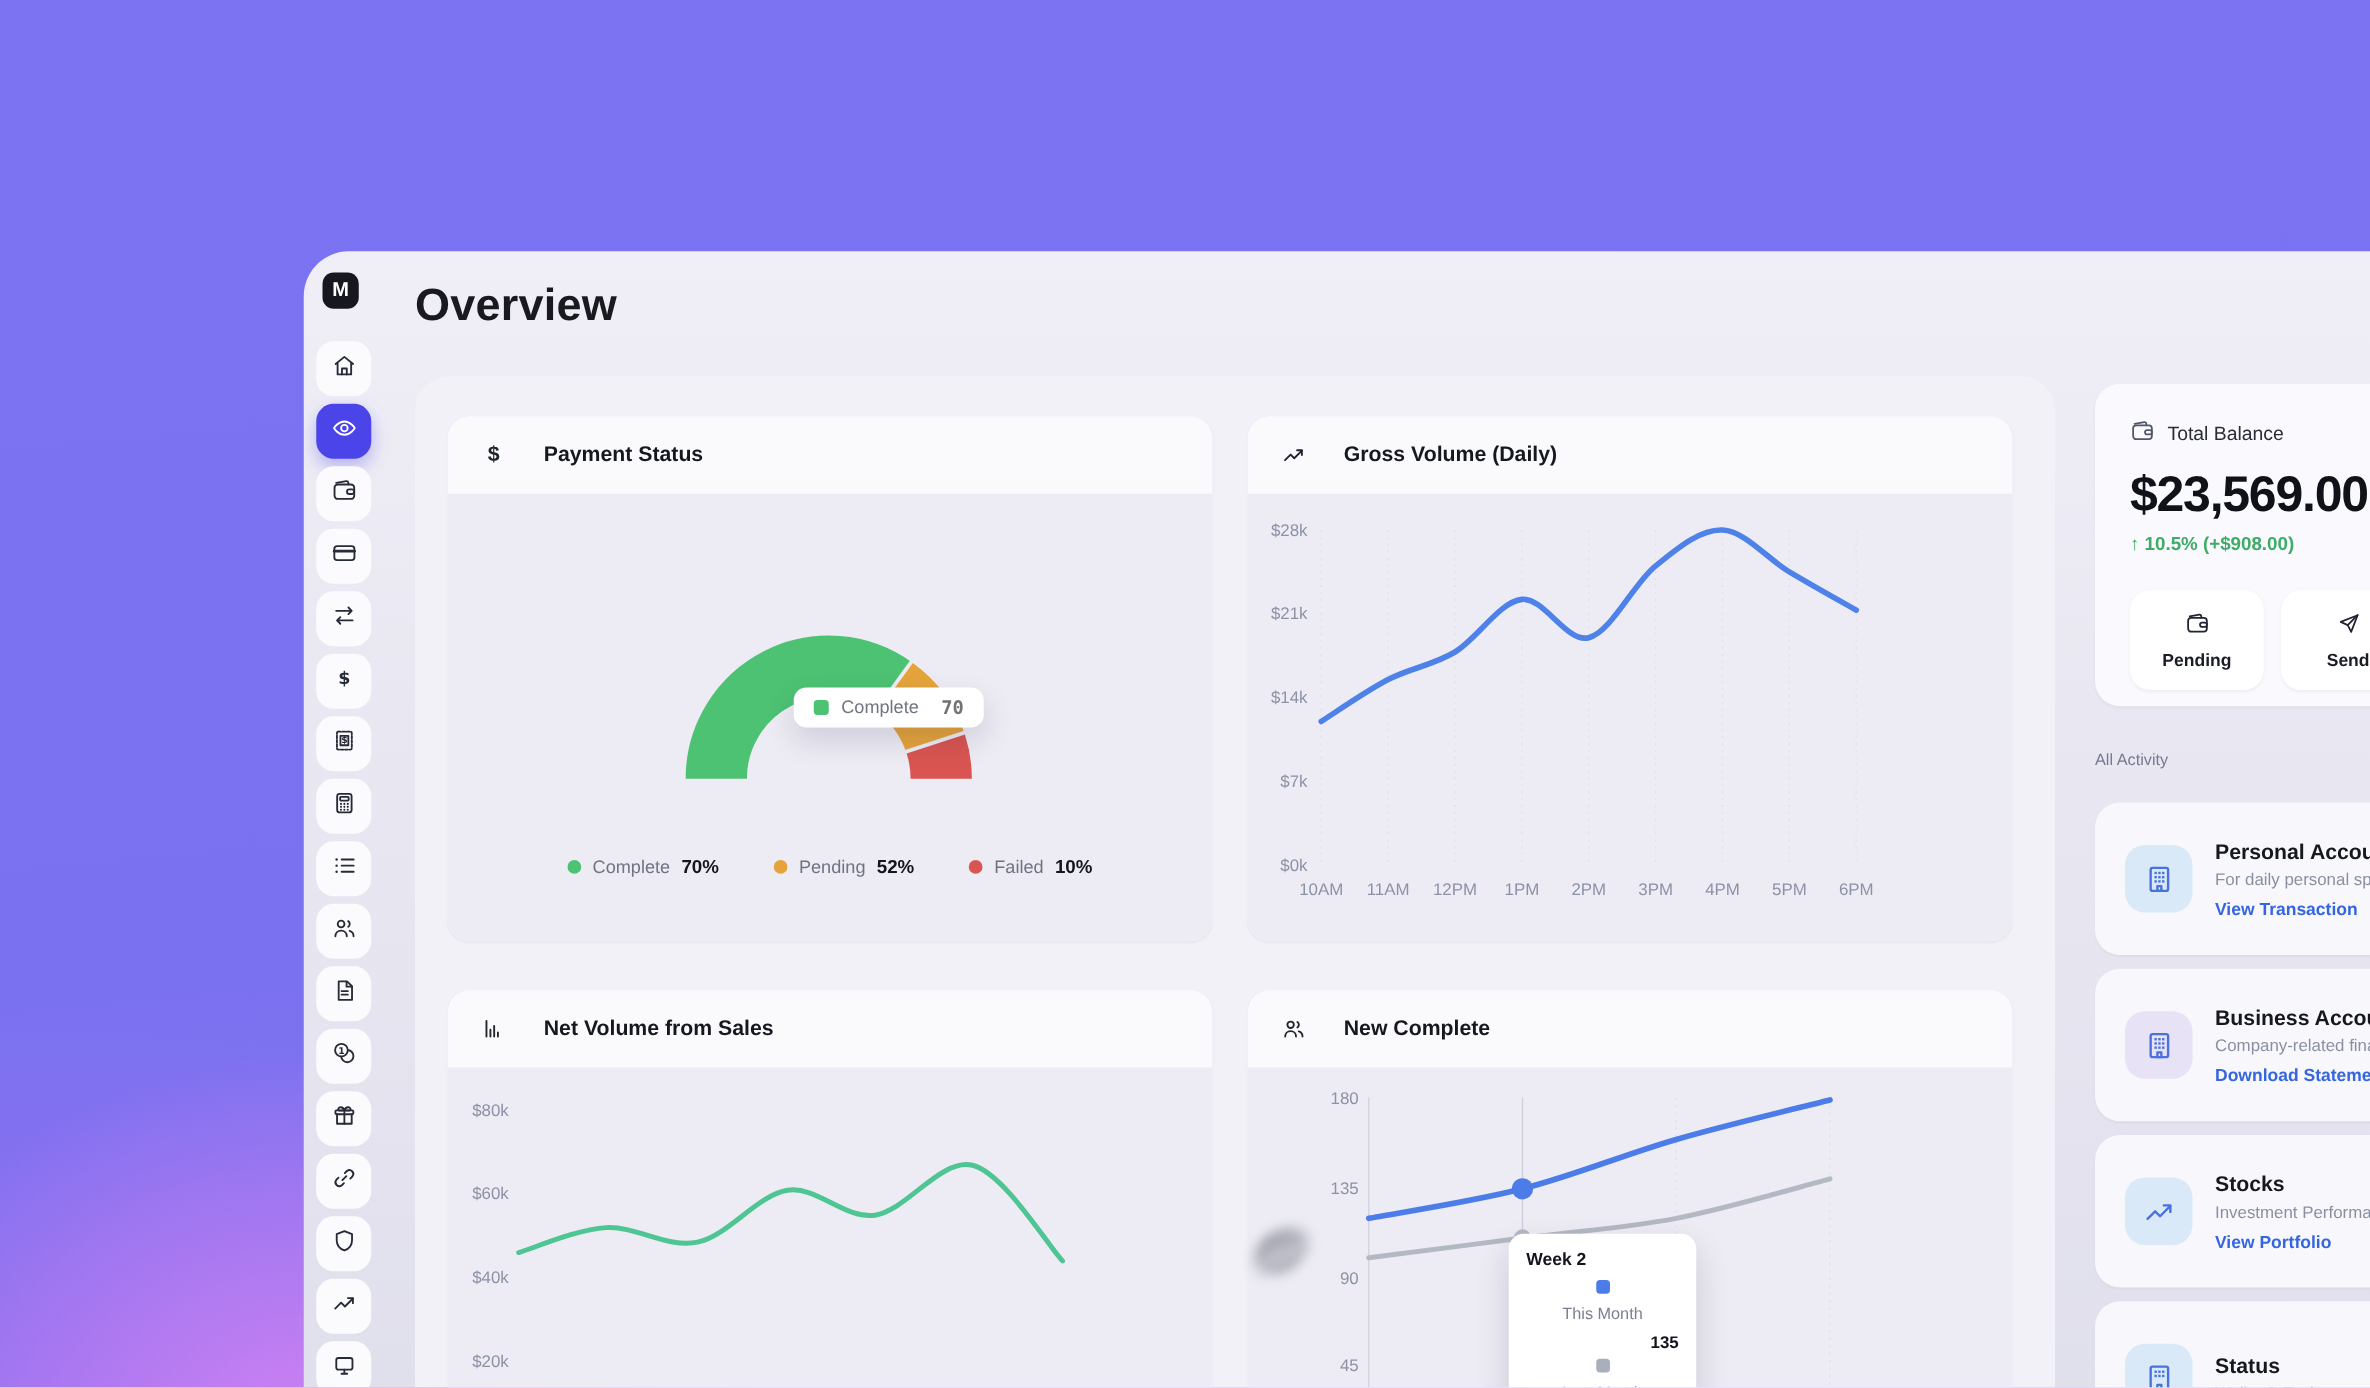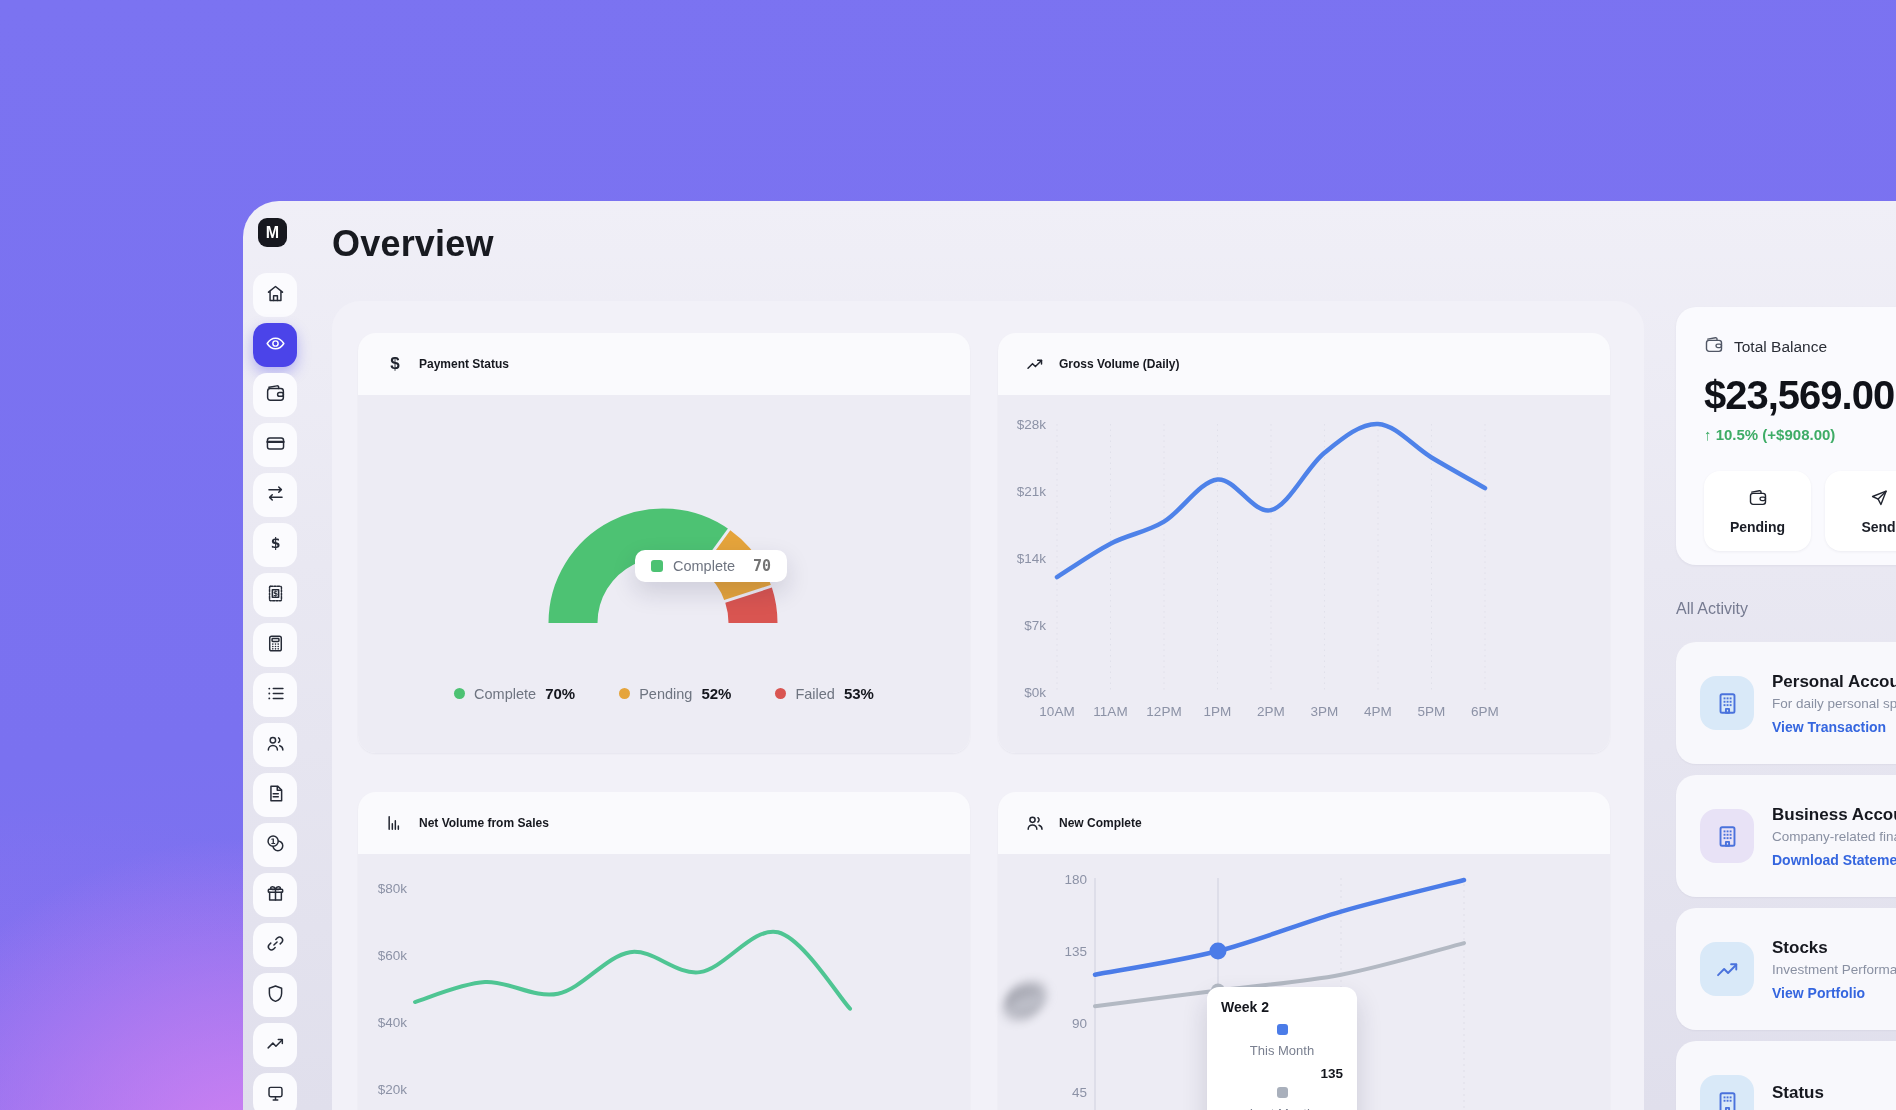--- a/index.html
+++ b/index.html
@@ -21,21 +21,21 @@
   .sb svg{width:21px;height:21px;stroke:#262B37;fill:none;stroke-width:1.7;stroke-linecap:round;stroke-linejoin:round;}
   .sb.active{background:#4B44E9;box-shadow:0 6px 14px rgba(75,68,233,.35);}
   .sb.active svg{stroke:#fff;}
   .sb svg text{stroke:none;fill:#262B37;font-family:"DejaVu Sans",sans-serif;}
   
   .content{position:absolute;left:89px;top:100px;width:1312px;height:880px;border-radius:28px;background:#F2F1F8;}
   .card{position:absolute;width:612px;height:420px;border-radius:18px;background:#FAFAFD;overflow:hidden;
     box-shadow:0 1px 2px rgba(25,25,60,.05);}
   .card.tall{height:430px;}
   .card-head{height:62px;display:flex;align-items:center;gap:13px;padding:0 26px;}
-  .card-head h2{margin:0;font-size:12px;font-weight:700;color:#16181F;}
+  .card-head h2{margin:16px;font-size:17px;font-weight:700;color:#16181F;}
   .ci{width:22px;height:22px;display:flex;align-items:center;justify-content:center;color:#20242F;
     font-weight:700;font-size:17px;}
   .ci svg{width:20px;height:20px;stroke:#20242F;fill:none;stroke-width:1.8;stroke-linecap:round;stroke-linejoin:round;}
   .card-body{position:absolute;left:0;right:0;top:62px;bottom:0;background:#EDECF4;}
   svg.chart{position:absolute;inset:0;z-index:2;pointer-events:none;}
   .ax{font:500 13.5px "Liberation Sans","DejaVu Sans",sans-serif;fill:#8C92A6;}
   
   .ptip{position:absolute;left:277px;top:217px;height:32px;z-index:3;display:flex;align-items:center;gap:10px;
     padding:0 16px;background:#fff;border-radius:10px;box-shadow:0 10px 24px rgba(30,30,70,.15);}
   .ptip .tl{font-size:14.5px;color:#6E7480;}
@@ -57,21 +57,21 @@
     box-sizing:border-box;padding:28px 0 0 28px;box-shadow:0 1px 3px rgba(25,25,60,.05);}
   .bal-label{display:flex;align-items:center;gap:10px;font-size:15.5px;color:#2A2D36;font-weight:500;}
   .bal-label svg{width:20px;height:20px;stroke:#515766;fill:none;stroke-width:1.7;stroke-linecap:round;stroke-linejoin:round;}
   .amount{font-size:40px;font-weight:800;color:#101219;letter-spacing:-1px;margin-top:14px;white-space:nowrap;}
   .change{font-size:15px;font-weight:600;color:#3EAC66;margin-top:8px;white-space:nowrap;}
   .actions{display:flex;gap:14px;margin-top:28px;}
   .abtn{width:112px;height:80px;border-radius:16px;background:#FFFFFF;border:0;cursor:pointer;
     display:flex;flex-direction:column;align-items:center;justify-content:center;gap:8px;
     font-family:inherit;font-size:14px;font-weight:600;color:#1A1D26;box-shadow:0 1px 3px rgba(20,20,50,.06);}
   .abtn svg{width:20px;height:20px;stroke:#20242F;fill:none;stroke-width:1.7;stroke-linecap:round;stroke-linejoin:round;}
-  .rp-head{position:absolute;left:1676px;top:600px;font-size:16px;font-weight:500;color:#757A90;white-space:nowrap;}
+  .rp-head{position:absolute;left:1676px;top:600px;font-size:13px;font-weight:500;color:#757A90;white-space:nowrap;}
   .act{position:absolute;left:1676px;width:280px;height:122px;border-radius:20px;background:#F8F8FC;cursor:pointer;
     display:flex;align-items:center;gap:18px;box-sizing:border-box;padding-left:24px;box-shadow:0 1px 2px rgba(25,25,60,.04);}
   .tile{width:54px;height:54px;border-radius:16px;flex:none;display:flex;align-items:center;justify-content:center;}
   .tile-blue{background:#D9E9F8;} .tile-purple{background:#E8E2F6;}
   .tile svg{width:27px;height:27px;stroke:#4A72DC;fill:none;stroke-width:1.7;stroke-linecap:round;stroke-linejoin:round;}
   .act-text{white-space:nowrap;}
   .act-title{font-size:17px;font-weight:700;color:#16181F;}
   .act-sub{font-size:13.5px;color:#8990A2;margin-top:4px;}
   .act-link{font-size:14px;font-weight:600;color:#3566DF;margin-top:8px;cursor:pointer;}
   
@@ -242,21 +242,21 @@
                 <span class="lg-val">70%</span>
               </span>
             <span class="lg-item">
                 <span class="dot" style="background: rgb(229, 164, 59);"></span>
                 <span>Pending</span>
                 <span class="lg-val">52%</span>
               </span>
             <span class="lg-item">
                 <span class="dot" style="background: rgb(217, 85, 81);"></span>
                 <span>Failed</span>
-                <span class="lg-val">53%</span>
+                <span class="lg-val">10%</span>
               </span>
           </div>
         </div>
       </section>
 
       <section class="card" style="left:666px;top:32px">
         <header class="card-head">
           <span class="ci">
               <svg viewBox="0 0 24 24">
                 <path d="M3.6 17 9 11.6l3.5 3.5 7.3-7.3"></path>

